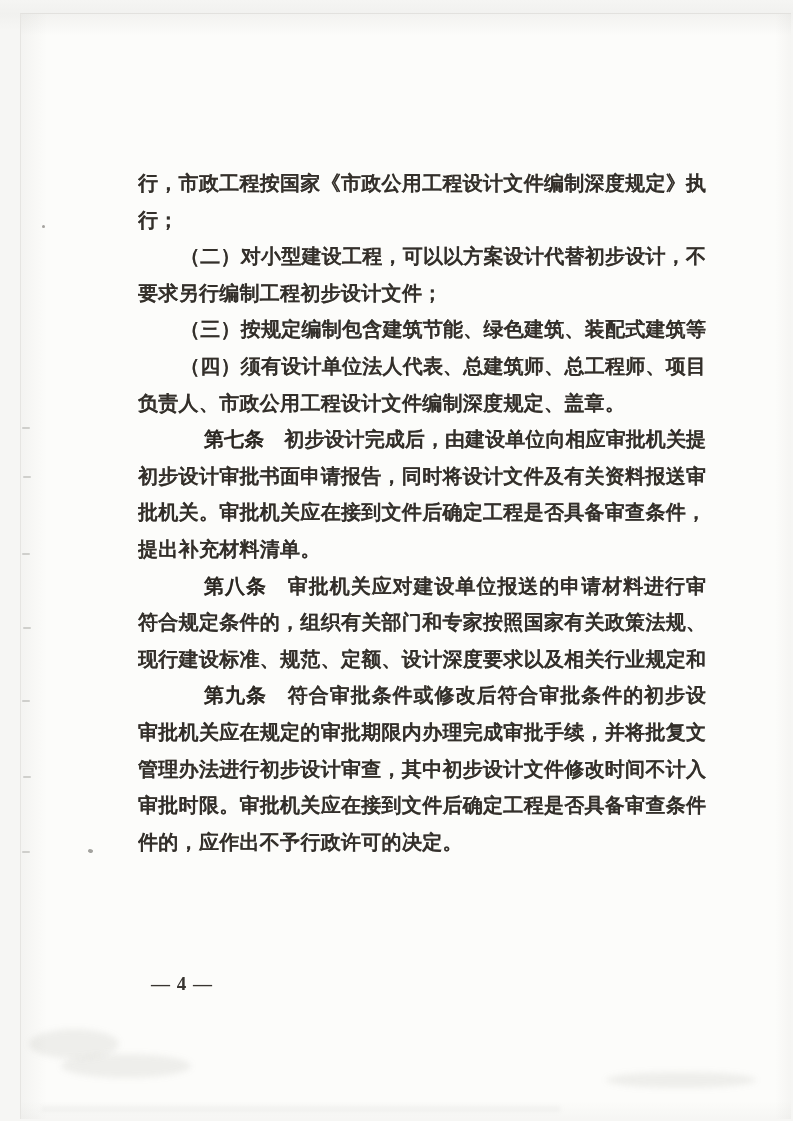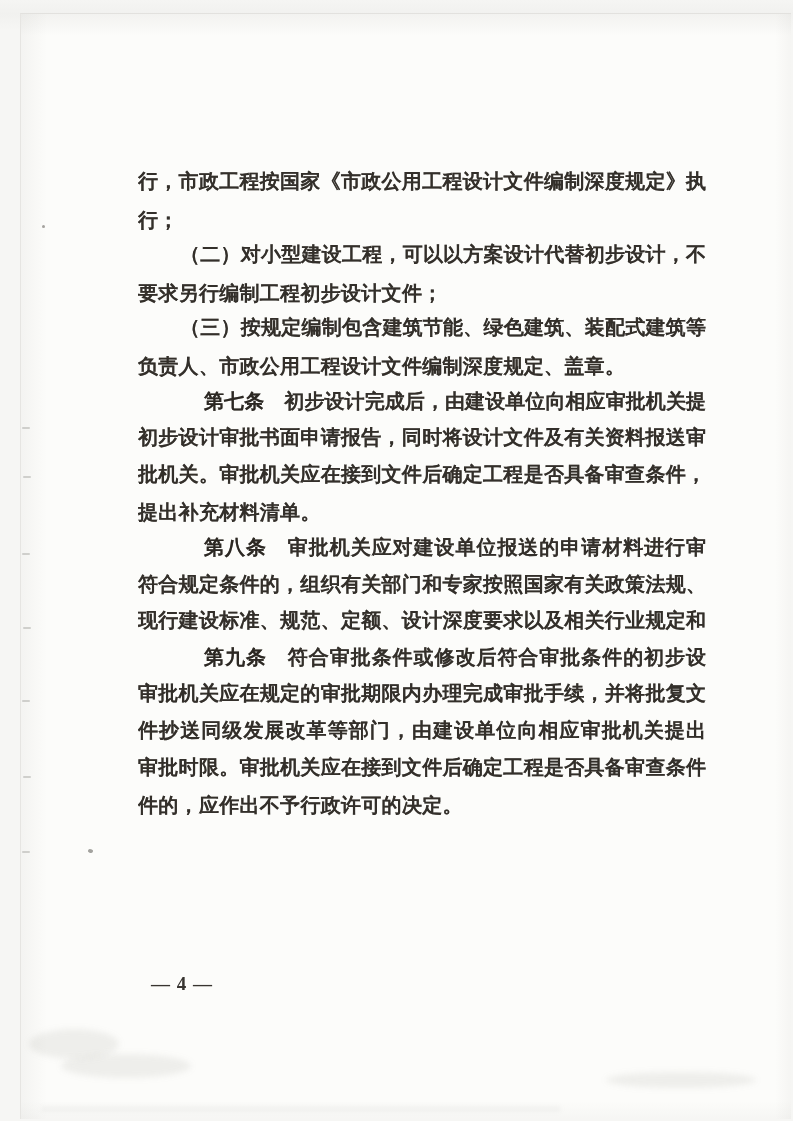--- a/index.html
+++ b/index.html
@@ -48,21 +48,20 @@
     line-height: 36.6px;
     overflow: hidden;
     white-space: nowrap;
   }
   .line.fill {
     white-space: normal;
     text-align: justify;
     text-align-last: justify;
     text-justify: inter-character;
     letter-spacing: 0;
-    font-family: Liberation Mono, monospace;
   }
   .line.indent { padding-left: 42px; }
   .line b { font-weight: 800; color: #2c2823; margin-left: 24px; }
   .page-number {
     position: absolute;
     left: 130px;
     top: 956px;
     height: 28px;
     line-height: 28px;
     font-size: 19px;
@@ -104,31 +103,32 @@
 
 <div class="backdrop">
   <div class="paper">
 
     <div class="doc-text">
         <div class="line fill">行，市政工程按国家《市政公用工程设计文件编制深度规定》执</div>
         <div class="line">行；</div>
         <div class="line indent fill">（二）对小型建设工程，可以以方案设计代替初步设计，不</div>
         <div class="line">要求另行编制工程初步设计文件；</div>
         <div class="line indent fill">（三）按规定编制包含建筑节能、绿色建筑、装配式建筑等</div>
+        <div class="line indent fill">（四）须有设计单位法人代表、总建筑师、总工程师、项目</div>
         <div class="line">负责人、市政公用工程设计文件编制深度规定、盖章。</div>
         <div class="line indent fill"><b>第七条</b>　初步设计完成后，由建设单位向相应审批机关提出</div>
         <div class="line fill">初步设计审批书面申请报告，同时将设计文件及有关资料报送审</div>
         <div class="line fill">批机关。审批机关应在接到文件后确定工程是否具备审查条件，</div>
         <div class="line">提出补充材料清单。</div>
         <div class="line indent fill"><b>第八条</b>　审批机关应对建设单位报送的申请材料进行审核，</div>
         <div class="line fill">符合规定条件的，组织有关部门和专家按照国家有关政策法规、</div>
         <div class="line fill">现行建设标准、规范、定额、设计深度要求以及相关行业规定和</div>
         <div class="line indent fill"><b>第九条</b>　符合审批条件或修改后符合审批条件的初步设计，</div>
         <div class="line fill">审批机关应在规定的审批期限内办理完成审批手续，并将批复文</div>
-        <div class="line fill">件抄送同级发展改革等部门，由建设单位向相应审批机关提出</div>
+        <div class="line fill">管理办法进行初步设计审查，其中初步设计文件修改时间不计入</div>
         <div class="line fill">审批时限。审批机关应在接到文件后确定工程是否具备审查条件</div>
         <div class="line">件的，应作出不予行政许可的决定。</div>
       </div>
 
     <div class="page-number">— 4 —</div>
 
     <div class="speck edge-dash" style="left:1px;top:413px;"></div>
     <div class="speck edge-dash" style="left:2px;top:462px;"></div>
     <div class="speck edge-dash" style="left:1px;top:539px;"></div>
     <div class="speck edge-dash" style="left:2px;top:613px;"></div>

